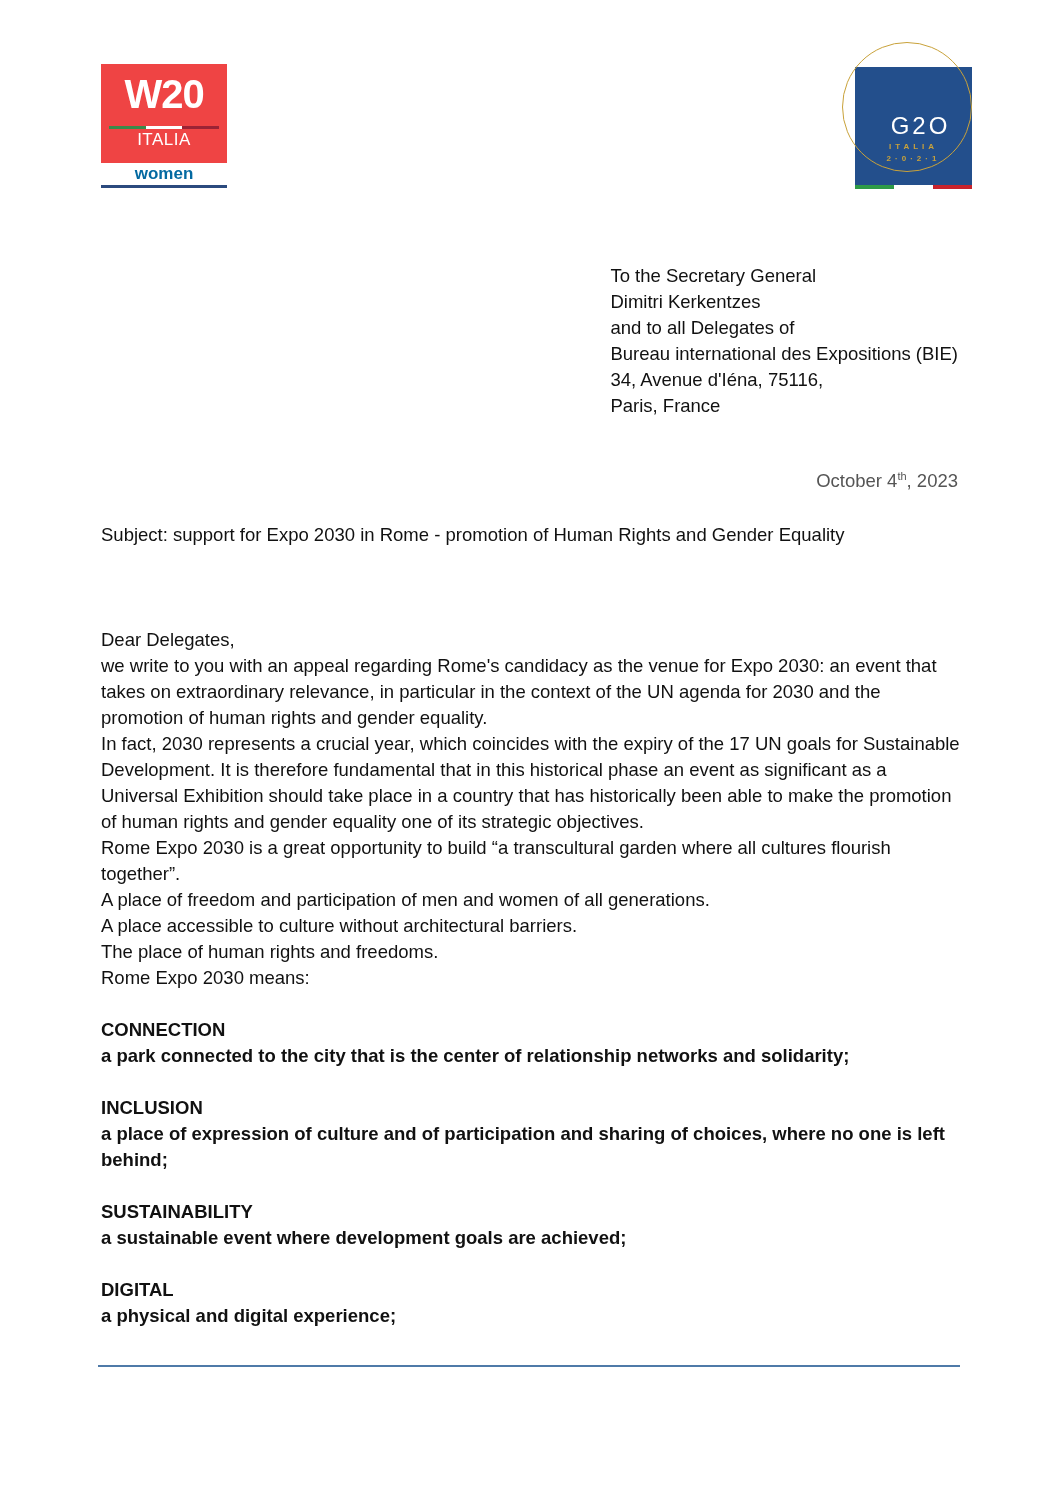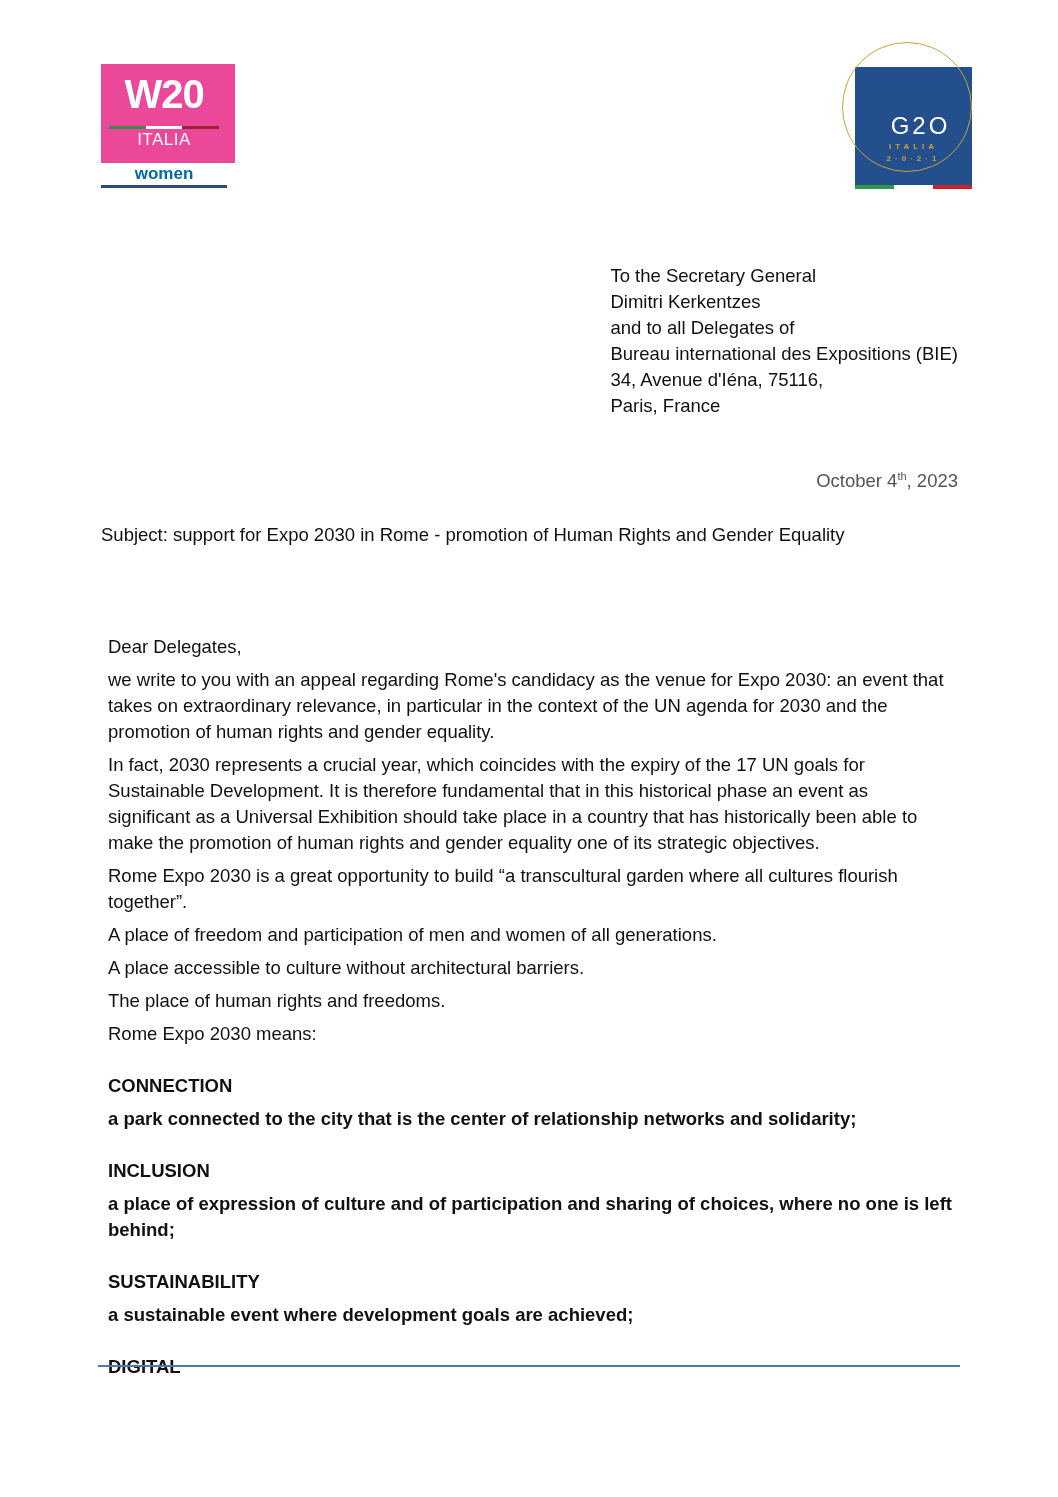--- a/index.html
+++ b/index.html
@@ -35,30 +35,30 @@
 
   
   .addr { position: absolute; right: 100px; top: 263px; text-align: left; font-size: 18.5px;
           line-height: 26px; }
   .date { position: absolute; right: 100px; top: 470px; text-align: right; font-size: 18.5px; }
   .date sup { font-size: 11px; margin-top: 24px; }
 
   .body-text { position: absolute; left: 101px; width: 860px; font-size: 18.5px; line-height: 26px; }
   .subject { top: 522px; }
   .letter { top: 627px; }
-  .letter p { margin: 7px; }
+  .letter p { margin: 0; }
   .section { margin-top: 26px; font-weight: bold; }
 
   .footer-rule { position: absolute; left: 98px; top: 1365px; width: 862px; height: 2px; background: #4f7aa8; }
 </style>
 </head>
 <body>
 
 <div class="w20">
-  <div class="w20-box" style="background: #ec4899; padding-left: 8px;">
+  <div class="w20-box" style="background: #ef4444;">
     <div class="w20-title">W20</div>
     <div class="w20-flag">
       <span class="f0" style="background: rgb(58, 138, 74);"></span>
         <span class="f1" style="background: rgb(255, 255, 255);"></span>
         <span class="f2" style="background: rgb(155, 35, 53);"></span>
     </div>
     <div class="w20-sub">ITALIA</div>
   </div>
   <div class="w20-women" style="color: #0369a1;">women</div>
   <div class="w20-bar" style="background: rgb(43, 74, 126);"></div>
@@ -109,16 +109,17 @@
   <div class="section">
     <p>INCLUSION</p>
     <p>a place of expression of culture and of participation and sharing of choices, where no one is left behind;</p>
   </div>
   <div class="section">
     <p>SUSTAINABILITY</p>
     <p>a sustainable event where development goals are achieved;</p>
   </div>
   <div class="section">
     <p>DIGITAL</p>
+    <p>a physical and digital experience;</p>
   </div>
 </div>
 
 <div class="footer-rule"></div>
 
 </body></html>

